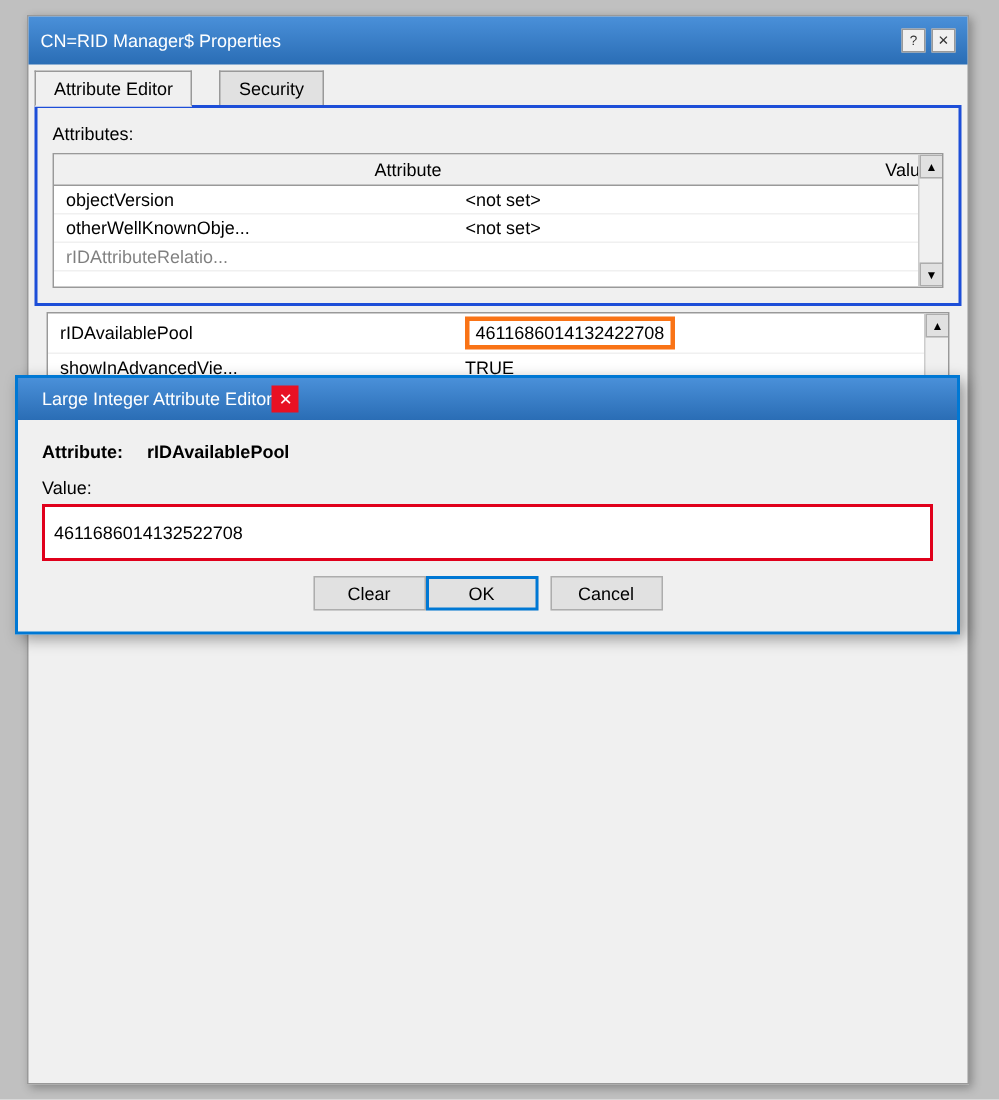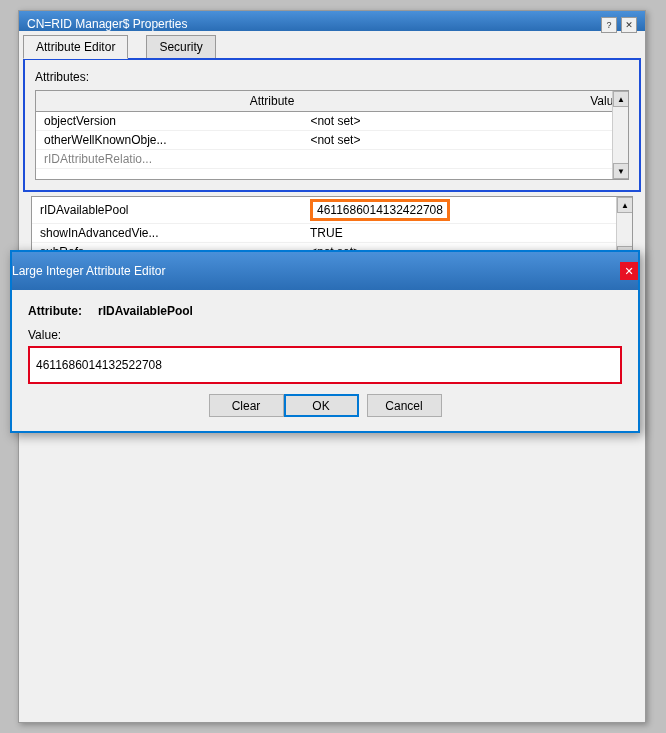--- a/index.html
+++ b/index.html
@@ -23,23 +23,23 @@
       background: #f0f0f0;
       border: 1px solid #999;
       box-shadow: 2px 2px 6px rgba(0,0,0,0.3);
     }
 
     .bg-titlebar {
       background: linear-gradient(to bottom, #4a90d9, #2a6db5);
       color: white;
       padding: 6px 8px;
       display: flex;
-      align-items: flex-start;
+      align-items: center;
       justify-content: space-between;
-      height: 20px;
+      height: 32px;
     }
 
     .bg-titlebar-title {
       font-size: 12px;
       font-weight: normal;
     }
 
     .bg-titlebar-controls {
       display: flex;
       gap: 4px;
@@ -140,25 +140,24 @@
       width: 630px;
       background: #f0f0f0;
       border: 2px solid #0078d4;
       box-shadow: 3px 3px 10px rgba(0,0,0,0.4);
       z-index: 100;
     }
 
     .dialog-titlebar {
       background: linear-gradient(to bottom, #4a90d9, #2a6db5);
       color: white;
-      padding: 5px 0;
-      display: flex;
-      align-items: center;
-      justify-content: space-between;
-      height: 38px;
+      padding: 5px 16px;
+      display: flex;
+      align-items: center;
+      height: 28px;
     }
 
     .dialog-titlebar-title {
       font-size: 12px;
     }
 
     .close-btn {
       width: 18px;
       height: 18px;
       background: #e81123;

